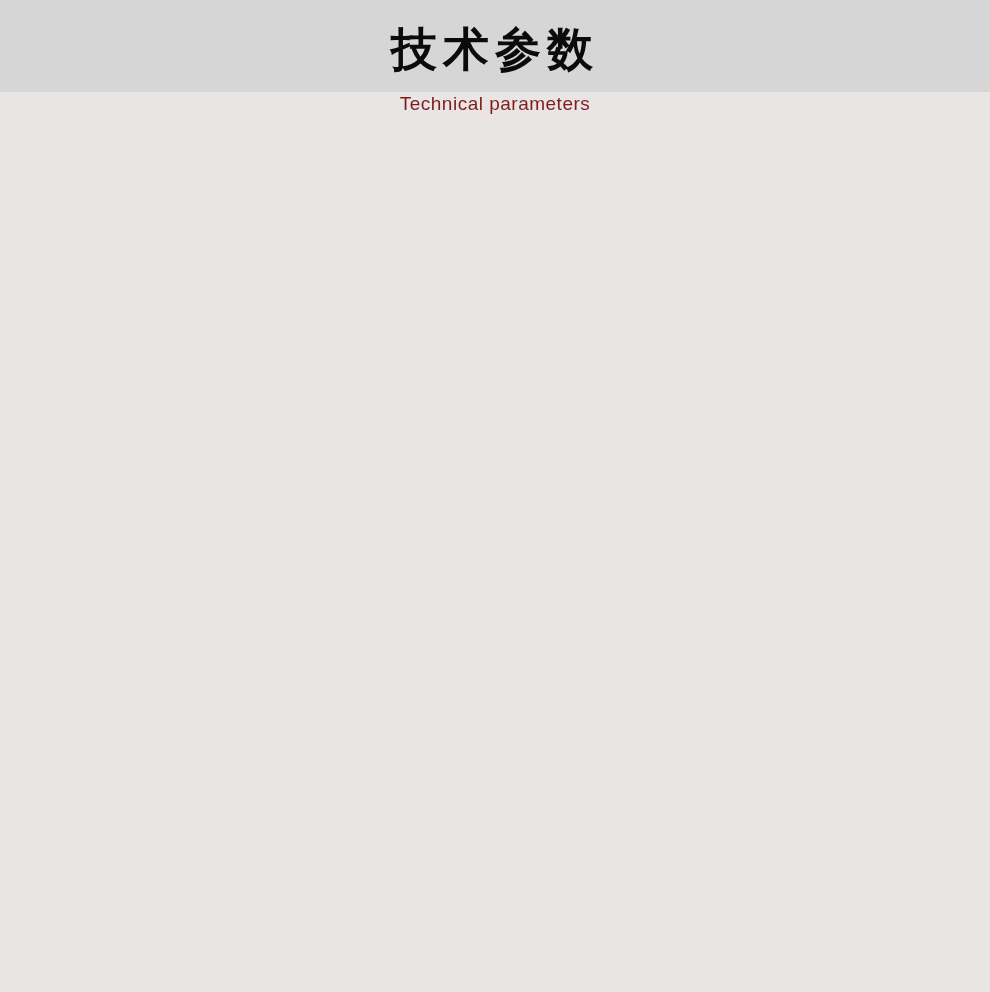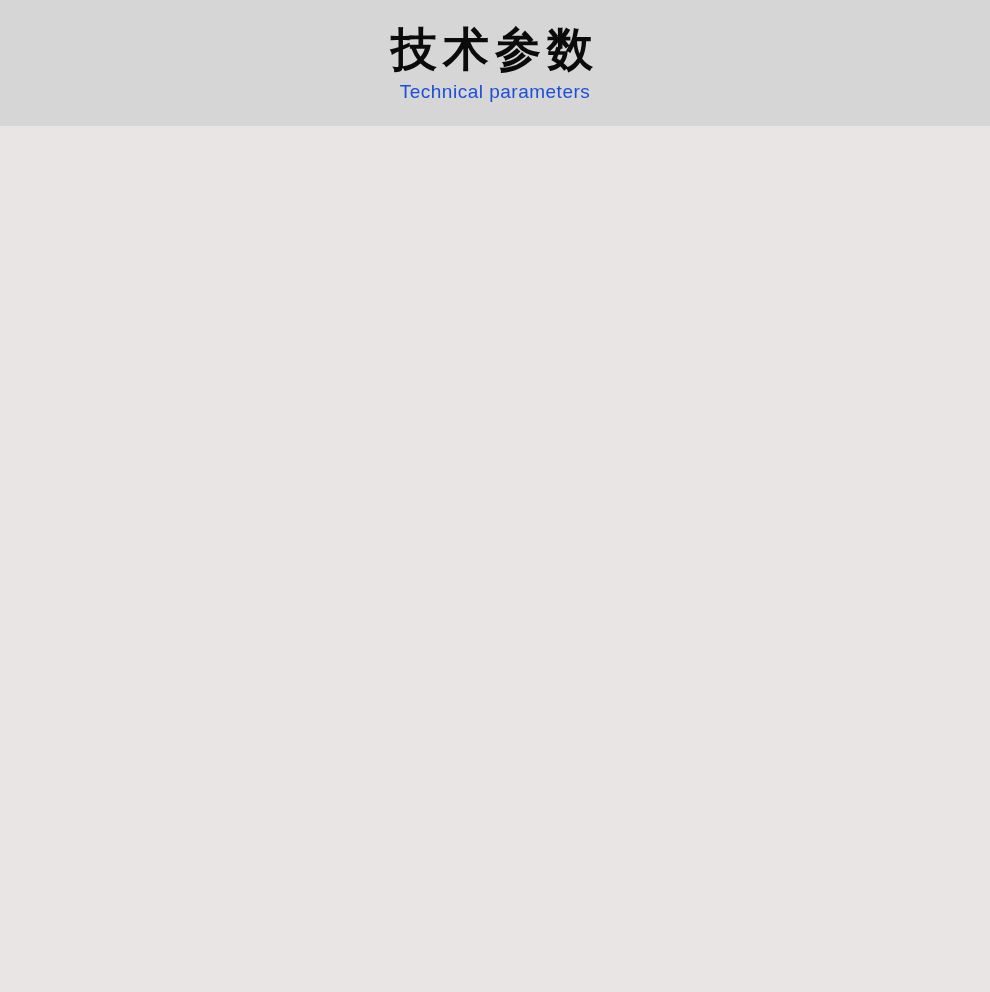--- a/index.html
+++ b/index.html
@@ -10,37 +10,37 @@
     width: 990px;
     height: 992px;
     overflow: hidden;
     background: #e8e5e4;
     font-family: "Liberation Sans", "DejaVu Sans", sans-serif;
     color: #2e2724;
   }
   .header-band {
     box-sizing: border-box;
     width: 990px;
-    height: 126px;
+    height: 92px;
     background: #d7d6d6;
     padding-top: 22px;
     text-align: center;
   }
   .page-title {
     font-size: 46px;
     font-weight: bold;
     letter-spacing: 6px;
     color: #0c0b0b;
     line-height: 1.2;
   }
   .page-subtitle {
-    margin-top: 4px;
+    margin-top: 16px;
     font-size: 19px;
     letter-spacing: 0.5px;
-    color: #1d4ed8;
+    color: #7f1d1d;
   }
   table.spec-table {
     border-collapse: collapse;
     table-layout: fixed;
     width: 930px;
     margin: 42px 0 0 32px;
     background: transparent;
   }
 </style>
 </head>

